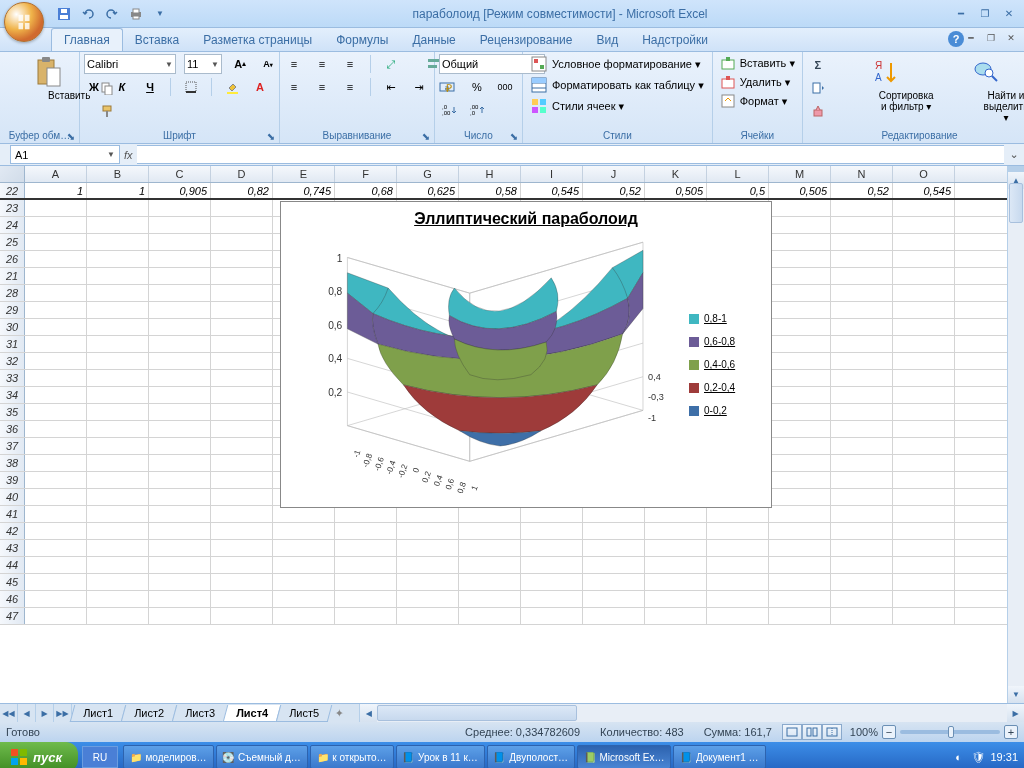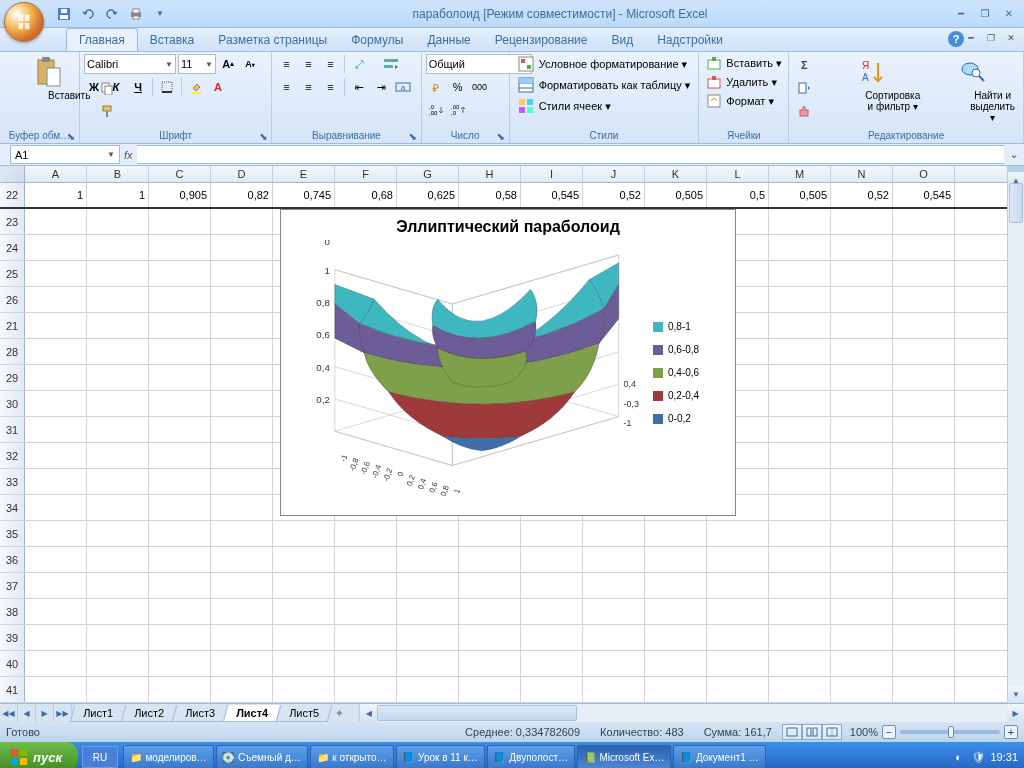--- a/index.html
+++ b/index.html
@@ -9,70 +9,70 @@
 .titlebar { height: 28px; background: linear-gradient(#cfe4fb,#bcdaf7); display: flex; align-items: center; padding: 0 4px; border-bottom: 1px solid #9bbce0; }
 .office-btn { width: 40px; height: 40px; border-radius: 50%; background: radial-gradient(circle at 30% 30%, #fff, #f0b44a 40%, #d06a2e 70%); position: absolute; top: 2px; left: 4px; z-index: 100; border: 1px solid #b07030; box-shadow: 0 1px 3px rgba(0,0,0,.3); display:flex; align-items:center; justify-content:center; }
 .office-btn svg { width:22px; height:22px; }
 .qat { margin-left: 50px; display: flex; gap: 4px; align-items:center; }
 .qat-btn { width: 20px; height: 20px; display: flex; align-items: center; justify-content: center; cursor: pointer; }
 .title-text { flex: 1; text-align: center; color: #3b6ea5; font-size: 12px; }
 .winbtns { display: flex; gap: 2px; }
 .winbtns div { width: 22px; height: 18px; display:flex; align-items:center; justify-content:center; color:#3b6ea5; cursor:pointer; font-size:10px; }
 
 
-.tabs { height: 24px; background: linear-gradient(#e3effc,#cfe2f8); display: flex; align-items: flex-end; padding-left: 66px; border-bottom: 1px solid #9bbce0; position: relative;}
+.tabs { height: 24px; background: linear-gradient(#e3effc,#cfe2f8); display: flex; align-items: flex-end; padding-left: 51px; border-bottom: 1px solid #9bbce0; position: relative;}
 .tab { padding: 4px 12px; font-size: 12px; color: #3b6ea5; cursor: pointer; }
 .tab.active { background: #e8f1fb; border: 1px solid #9bbce0; border-bottom: none; border-radius: 3px 3px 0 0; }
 .help-icon { position:absolute; right: 60px; top:3px; width:16px; height:16px; border-radius:50%; background:#4a8cd6; color:#fff; font-size:11px; display:flex; align-items:center; justify-content:center; font-weight:bold;}
 .mdi-btns { position:absolute; right:4px; top:2px; display:flex; gap:2px;}
 .mdi-btns div { width:18px; height:16px; display:flex; align-items:center; justify-content:center; color:#555; cursor:pointer; font-size:9px;}
 
 
 .ribbon { height: 92px; background: linear-gradient(#eaf2fc,#d5e5f7); display: flex; border-bottom: 1px solid #9bbce0; }
 .rgroup { border-right: 1px solid #b5cfe9; padding: 2px 4px 0 4px; display: flex; flex-direction: column; position:relative; }
 .rgroup-body { flex: 1; display: flex; align-items: flex-start; gap: 2px; }
 .rgroup-label { height: 15px; text-align: center; font-size: 10px; color: #3b6ea5; padding-bottom:1px; display:flex; align-items:center; justify-content:center; }
 .rgroup-label .dlauncher { width:12px; height:12px; position:absolute; right:2px; bottom:1px; display:flex; align-items:center; justify-content:center; cursor:pointer; color:#3b6ea5;}
 .big-btn { display: flex; flex-direction: column; align-items: center; justify-content: center; padding: 2px 4px; gap: 2px; cursor: pointer; border-radius:3px; }
 .big-btn .ico { width: 32px; height: 32px; display:flex; align-items:center; justify-content:center; }
 .big-btn .lbl { font-size: 10px; text-align: center; line-height: 1.1; padding-left: 40px; }
 .sm-stack { display: flex; flex-direction: column; gap: 1px; }
 .sm-btn { width: 22px; height: 22px; display: flex; align-items: center; justify-content: center; cursor: pointer; border-radius:2px; }
 .combo { height: 20px; border: 1px solid #abc; background: #fff; display: flex; align-items: center; padding: 0 2px; font-size: 11px; }
 .combo .dd { margin-left: auto; color:#555; font-size:8px; }
-.toolrow { display:flex; gap:2px; align-items:center; }
+.toolrow { display:flex; gap:8px; align-items:center; }
 .tiny { width:20px; height:20px; display:flex; align-items:center; justify-content:center; border-radius:2px; cursor:pointer; font-size:11px;}
 .styles-item { padding:2px 4px; display:flex; align-items:center; gap:5px; font-size:11px; white-space:nowrap; cursor:pointer;}
 
 
 .fbar { height: 22px; border-bottom: 1px solid #9bbce0; display: flex; align-items: stretch; background:#e5eef8;}
 .namebox { width: 110px; border: 1px solid #9bbce0; background: #fff; display: flex; align-items: center; padding: 0 4px; margin:1px 0 1px 10px;}
 .namebox .dd { margin-left:auto; color:#555; font-size:8px;}
 .fx-btns { display:flex; align-items:center; gap:2px; padding:0 4px;}
 .fx { color:#555; font-style:italic; font-size:11px; cursor:pointer;}
 .formula-input { flex:1; border-top:1px solid #9bbce0; border-bottom:1px solid #9bbce0; background:#fff; padding:0 4px; display:flex; align-items:center; margin:1px 0;}
 .fbar-expand { width:20px; display:flex; align-items:center; justify-content:center; color:#555; cursor:pointer;}
 
 
 .grid-wrap { position: relative; height: 537px; background: #fff; display:flex; flex-direction:column;}
 .col-headers { height: 17px; display: flex; background: linear-gradient(#f5f8fc,#e1e9f3); border-bottom:1px solid #9eb6ce;}
 .rowh-corner { width: 25px; border-right:1px solid #9eb6ce; background:linear-gradient(135deg,#e1e9f3,#d1dce9);}
 .colh { width: 62px; border-right:1px solid #c4d1e0; text-align:center; font-size:11px; color:#333; display:flex; align-items:center; justify-content:center; cursor:pointer;}
 .rows-area { flex:1; overflow:hidden; position:relative;}
-.grid-row { height: 26px; display:flex; border-bottom:1px solid #d4d4d4;}
+.grid-row { height: 17px; display:flex; border-bottom:1px solid #d4d4d4;font-style:italic;}
 .rowh { width:25px; background:linear-gradient(90deg,#f5f8fc,#e1e9f3); border-right:1px solid #9eb6ce; text-align:center; font-size:11px; color:#333; display:flex; align-items:center; justify-content:center; cursor:pointer;}
 .cell { width:62px; border-right:1px solid #d4d4d4; padding:0 3px; text-align:right; font-size:11px; display:flex; align-items:center; justify-content:flex-end; overflow:hidden; white-space:nowrap;}
 .grid-row.r22 { border-bottom:2px solid #333;}
 .vscroll { position:absolute; right:0; top:0; width:17px; height:537px; background:#e8eef6; border-left:1px solid #b5cfe9;}
 .vscroll .arrow { height:17px; display:flex; align-items:center; justify-content:center; background:linear-gradient(#f0f5fb,#d6e2f0); cursor:pointer; font-size:8px; color:#3b6ea5;}
 .vscroll .thumb { position:absolute; top:17px; left:1px; right:1px; height:40px; background:linear-gradient(90deg,#dce8f6,#c7d9ee); border:1px solid #a8c0dd; border-radius:2px;}
 .vscroll .split { position:absolute; top:0; right:0; width:17px; height:6px; background:#b5cfe9;}
 
 
-.chart-container { position:absolute; left:280px; top:43px; width:456px; height:307px; background:#fff; border:1px solid #888;}
+.chart-container { position:absolute; left:280px; top:35px; width:492px; height:307px; background:#fff; border:1px solid #888;text-decoration:underline;}
 .chart-title { text-align:center; font-weight:bold; font-size:16px; padding:8px 0 4px 0;}
 .chart-body { display:flex; height:265px;}
 .chart-3d { flex:1; position:relative;}
 .chart-legend { width:82px; display:flex; flex-direction:column; justify-content:center; gap:12px; padding-right:8px;}
 .legend-item { display:flex; align-items:center; gap:5px; font-size:10px;}
 .legend-sw { width:10px; height:10px;}
 
 
 .sheetbar { height: 19px; display:flex; background:#d7e4f2; border-top:1px solid #9bbce0;}
 .st-nav { display:flex;}
@@ -916,20 +916,38 @@
         <div class="cell"></div>
         <div class="cell"></div>
         <div class="cell"></div>
         <div class="cell"></div>
         <div class="cell"></div>
         <div class="cell"></div>
         <div class="cell"></div>
         <div class="cell"></div>
         <div class="cell"></div>
       </div>
+      <div class="grid-row">
+        <div class="rowh">47</div>
+        <div class="cell"></div>
+        <div class="cell"></div>
+        <div class="cell"></div>
+        <div class="cell"></div>
+        <div class="cell"></div>
+        <div class="cell"></div>
+        <div class="cell"></div>
+        <div class="cell"></div>
+        <div class="cell"></div>
+        <div class="cell"></div>
+        <div class="cell"></div>
+        <div class="cell"></div>
+        <div class="cell"></div>
+        <div class="cell"></div>
+        <div class="cell"></div>
+      </div>
     </div>
 
   <div class="chart-container">
     <div class="chart-title">Эллиптический параболоид</div>
     <div class="chart-body">
       <div class="chart-3d">
         <svg viewBox="0 0 380 260" width="100%" height="100%">
 
           <g stroke="#bbb" stroke-width="0.6" fill="none">
 

